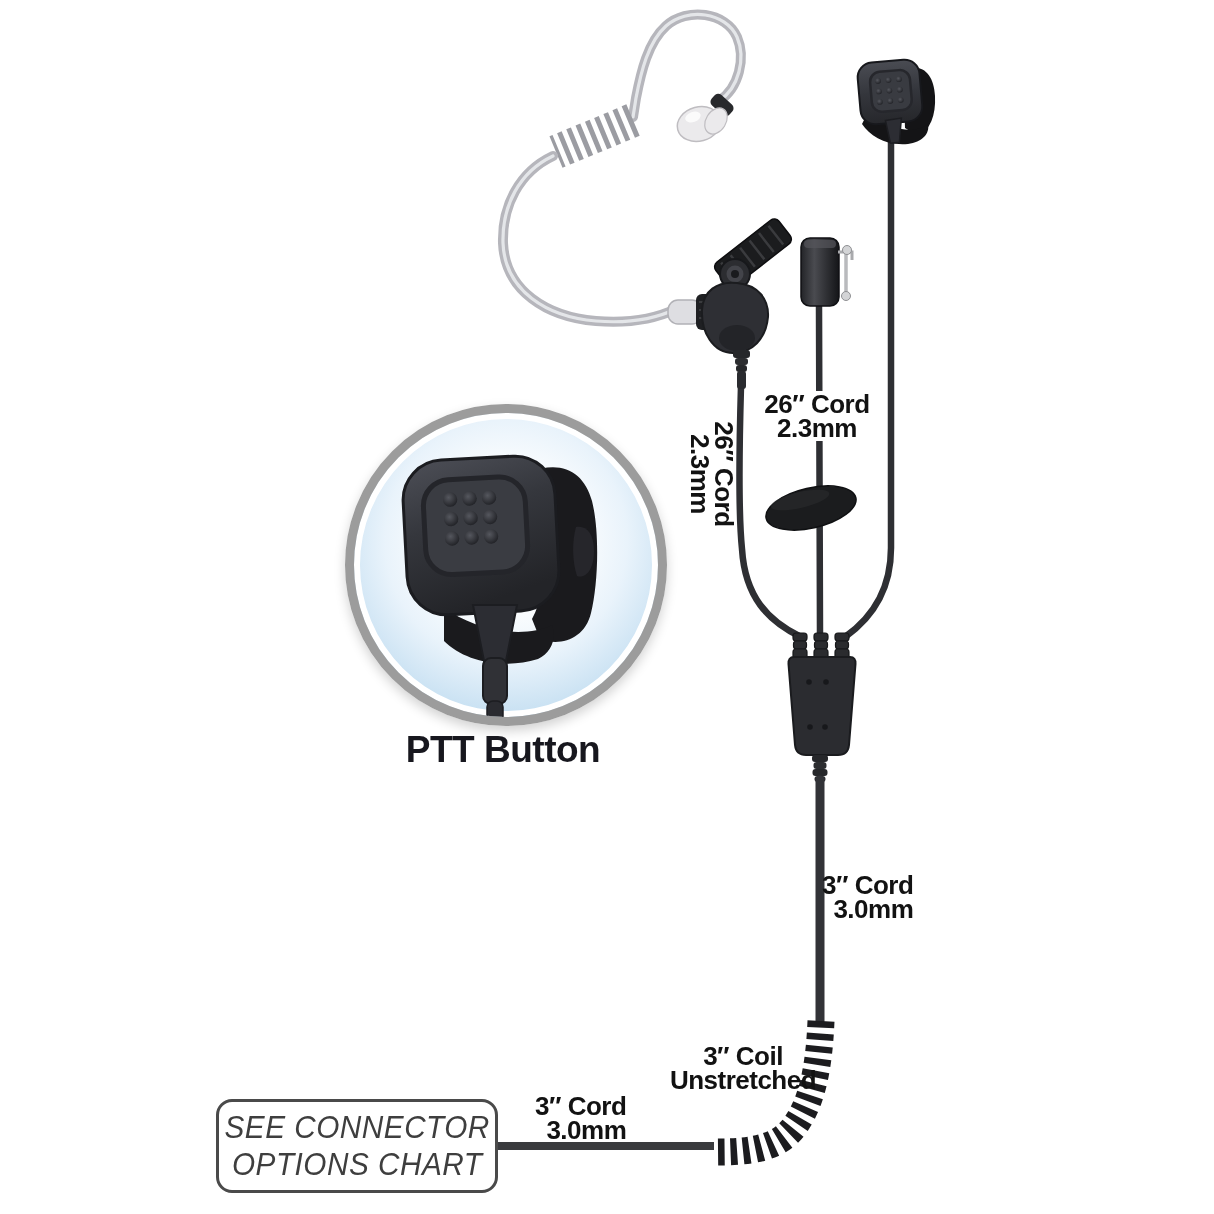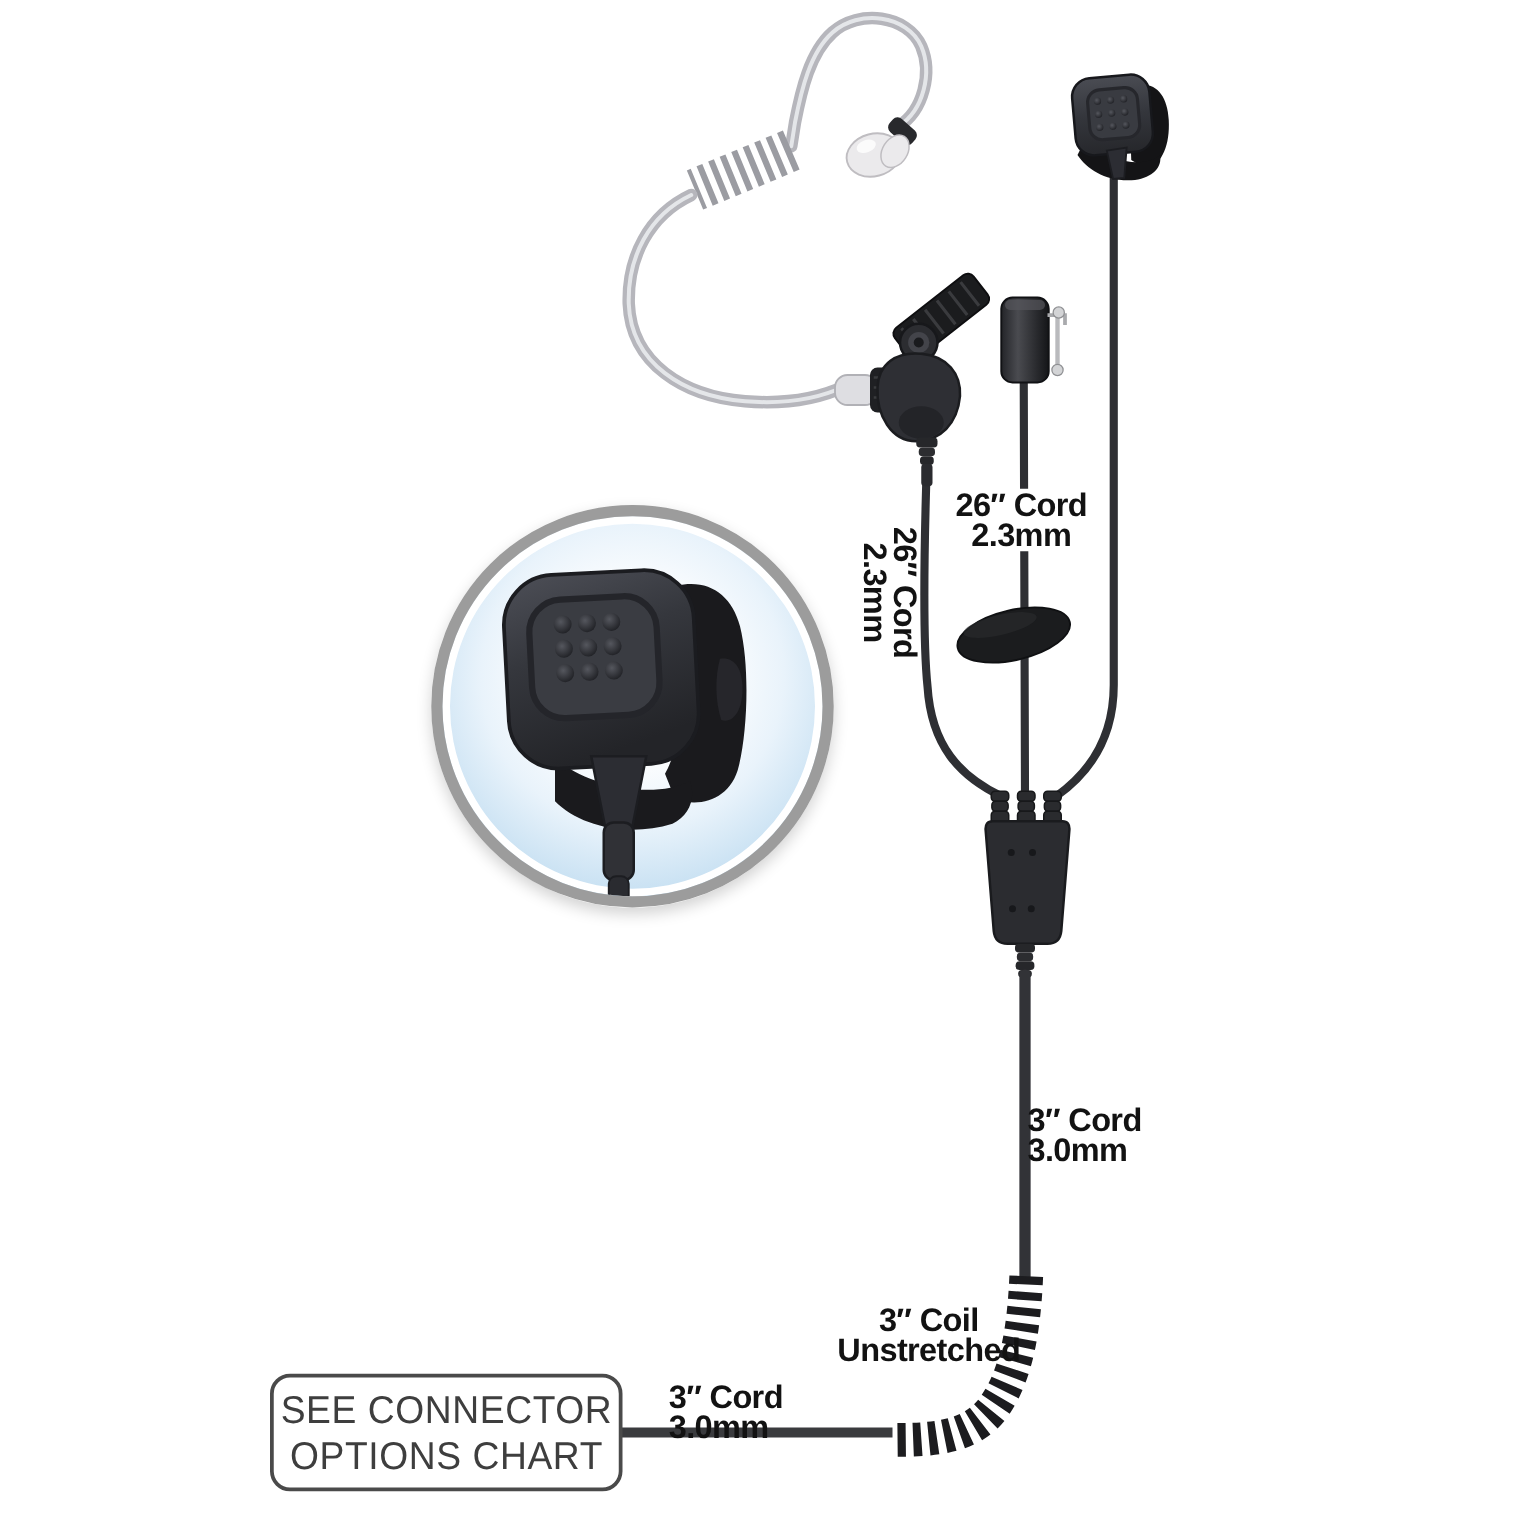--- a/index.html
+++ b/index.html
@@ -3,41 +3,41 @@
 <meta charset="utf-8">
 <style>
   html,body{margin:0;padding:0;background:#ffffff;}
   #stage{position:relative;width:1152px;height:1214px;background:#ffffff;overflow:hidden;
          font-family:"Liberation Sans", sans-serif;}
   .abs{position:absolute;}
   
   .lbl{color:#121212;font-weight:700;font-size:26px;line-height:24px;letter-spacing:-0.5px;white-space:nowrap;}
   .lbl span{display:block;}
   .lbl-center{text-align:center;}
-  .lbl-left{text-align:left;margin-top:11px;}
+  .lbl-left{text-align:right;}
   #top-cord-label{left:762px;top:391px;width:110px;background:#ffffff;padding:1px 0;}
   #left-cord-label{left:657px;top:448px;width:106px;height:52px;transform:rotate(90deg);}
   #mid-cord-label{left:822px;top:873px;}
   #coil-label{left:662px;top:1044px;width:162px;}
   #bottom-cord-label{left:535px;top:1094px;}
   
   #inset-circle{left:345px;top:404px;width:322px;height:322px;box-sizing:border-box;
     border:9px solid #9c9c9c;border-radius:50%;
     background:radial-gradient(circle at 50% 42%, #ffffff 26%, #e9f3fb 52%, #c3def1 78%, #a7cde8 100%);
     box-shadow: inset 0 0 0 6px #ffffff, 0 5px 12px rgba(0,0,0,0.18);
     overflow:hidden;}
   #inset-circle svg{position:absolute;left:0;top:0;}
   #inset-caption{left:373px;top:731px;width:260px;text-align:center;
     color:#17171e;font-weight:700;font-size:37px;line-height:37px;letter-spacing:-0.5px;}
   #inset-caption span{display:block;}
   
   #connector-box{left:216px;top:1099px;width:282px;height:94px;box-sizing:border-box;
     background:#ffffff;border:3px solid #4a4a4a;border-radius:16px;
     display:flex;flex-direction:column;align-items:center;justify-content:center;
-    color:#3e3e3e;font-size:31px;line-height:37px;letter-spacing:0.5px;white-space:nowrap;}
+    color:#3e3e3e;font-size:31px;line-height:37px;letter-spacing:0.5px;white-space:nowrap;font-style:italic;}
   #connector-box .inner{transform:scaleX(0.96);text-align:center;}
   #connector-box span{display:block;}
 </style>
 </head>
 <body>
 
 <div id="stage">
 
   <svg class="abs" style="left:0;top:0" width="1214" height="1214" viewBox="0 0 1214 1214">
     <defs>
@@ -227,20 +227,21 @@
 
       <g>
         <path d="M 119,192 L 163,192 L 152,248 L 130,248 Z" fill="#2c2d33" stroke="#1c1d21" stroke-width="2"></path>
         <rect x="129" y="245" width="24" height="46" rx="8" fill="#303136" stroke="#1c1d21" stroke-width="2"></rect>
         <rect x="133" y="288" width="16" height="34" rx="6" fill="#2a2b30" stroke="#1c1d21" stroke-width="1.5"></rect>
       </g>
     </svg>
   </div>
 
   <div class="abs" id="inset-caption">
+    <span>PTT Button</span>
   </div>
 
   <div class="abs" id="connector-box">
     <div class="inner">
       <span>SEE CONNECTOR</span>
       <span>OPTIONS CHART</span>
     </div>
   </div>
 
 </div>

